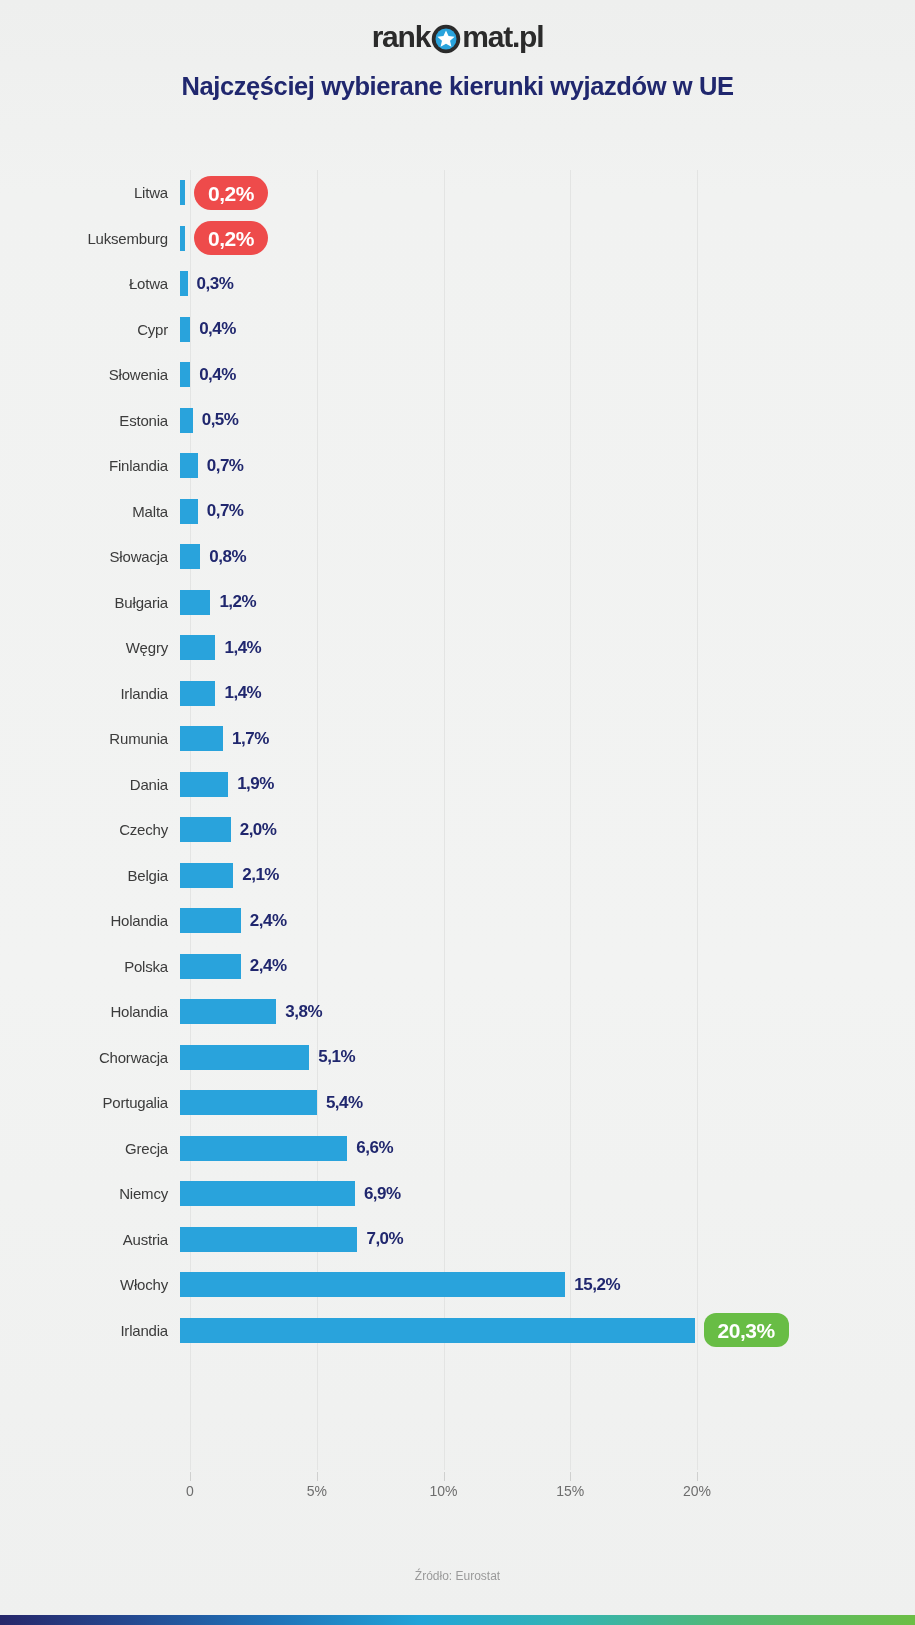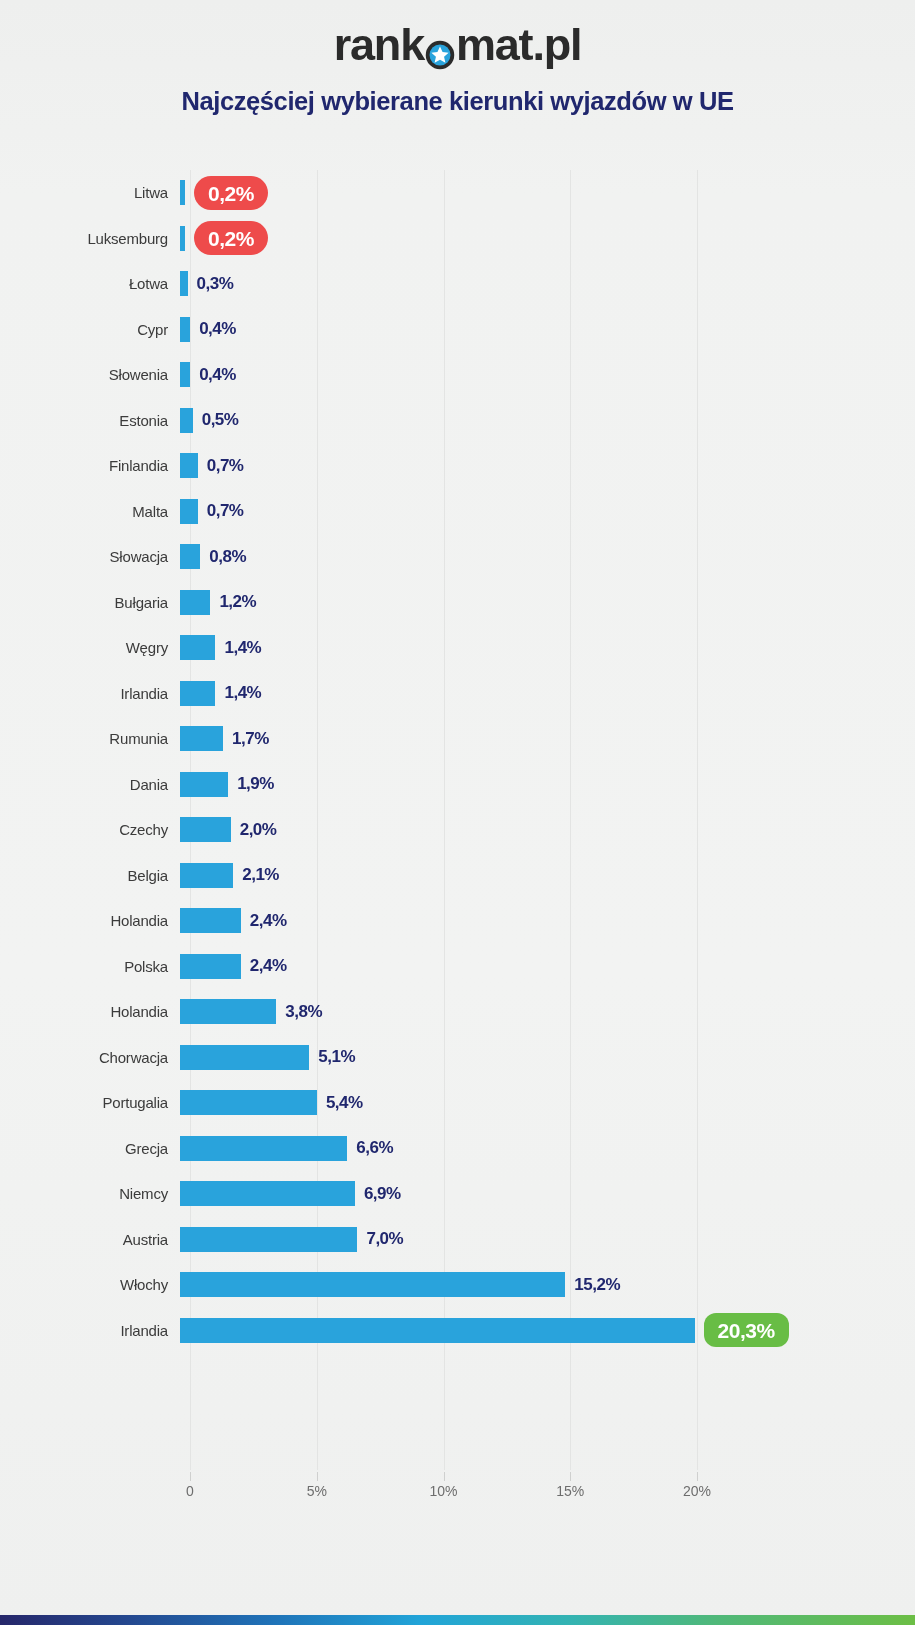--- a/index.html
+++ b/index.html
@@ -24,21 +24,21 @@
 
   
   .header {
     padding-top: 22px;
     text-align: center;
   }
   .logo {
     display: inline-flex;
     align-items: center;
     justify-content: center;
-    font-size: 45px;
+    font-size: 30px;
     font-weight: bold;
     letter-spacing: -1.2px;
     color: #2b2b2b;
     line-height: 1;
   }
   .logo-part {
     display: inline-block;
   }
   .logo-star {
     display: inline-block;
@@ -399,15 +399,16 @@
       <div class="tick" style="left: 126.75px;">5%</div>
       <div class="tick-mark" style="left: 126.75px;"></div>
       <div class="tick" style="left: 253.5px;">10%</div>
       <div class="tick-mark" style="left: 253.5px;"></div>
       <div class="tick" style="left: 380.25px;">15%</div>
       <div class="tick-mark" style="left: 380.25px;"></div>
       <div class="tick" style="left: 507px;">20%</div>
       <div class="tick-mark" style="left: 507px;"></div>
     </div>
 
+  <div class="source">Źródło: Eurostat</div>
 
   <div class="bottom-strip"></div>
 </div>
 
 </body></html>

